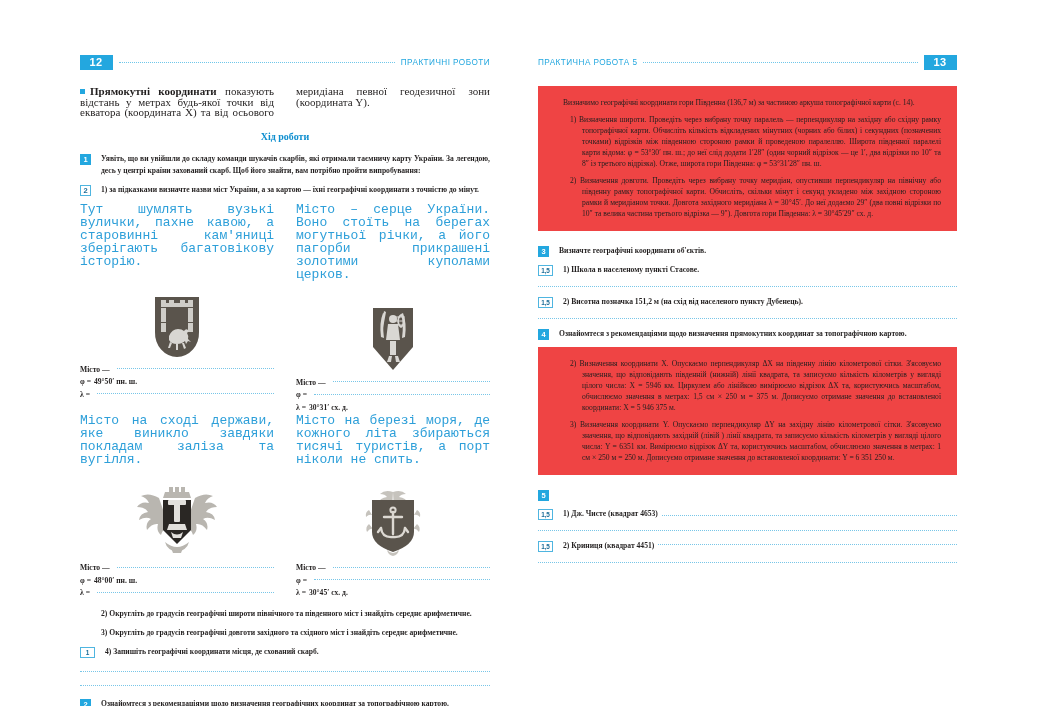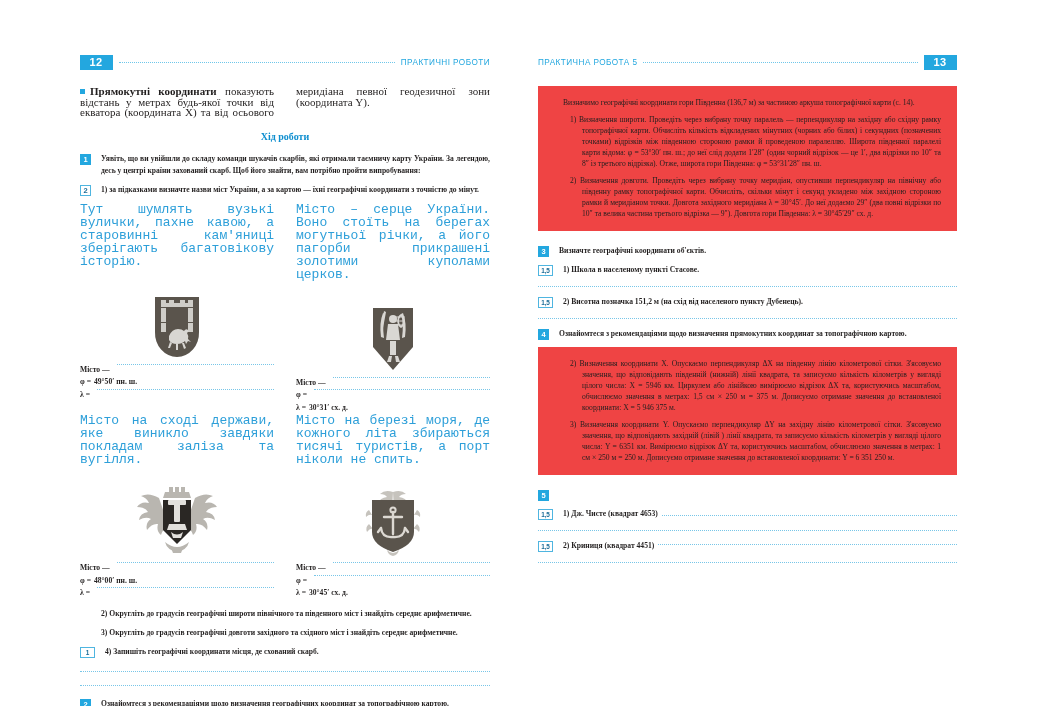--- a/index.html
+++ b/index.html
@@ -161,21 +161,21 @@
     display: flex;
     justify-content: center;
     align-items: flex-end;
     height: 86px;
     margin: 4px 0 6px;
   }
   .answer-line {
     font-size: 7.6px;
     line-height: 12.5px;
     display: flex;
-    align-items: flex-start;
+    align-items: center;
     white-space: nowrap;
   }
   .answer-line .lbl { font-weight: bold; }
   .answer-line .val { font-weight: bold; margin-left: 3px; }
   .rule {
     flex: 1 1 auto;
     border-bottom: 1.1px dotted #78c6e8;
     margin: 0 0 2.5px 4px;
     min-width: 10px;
   }

